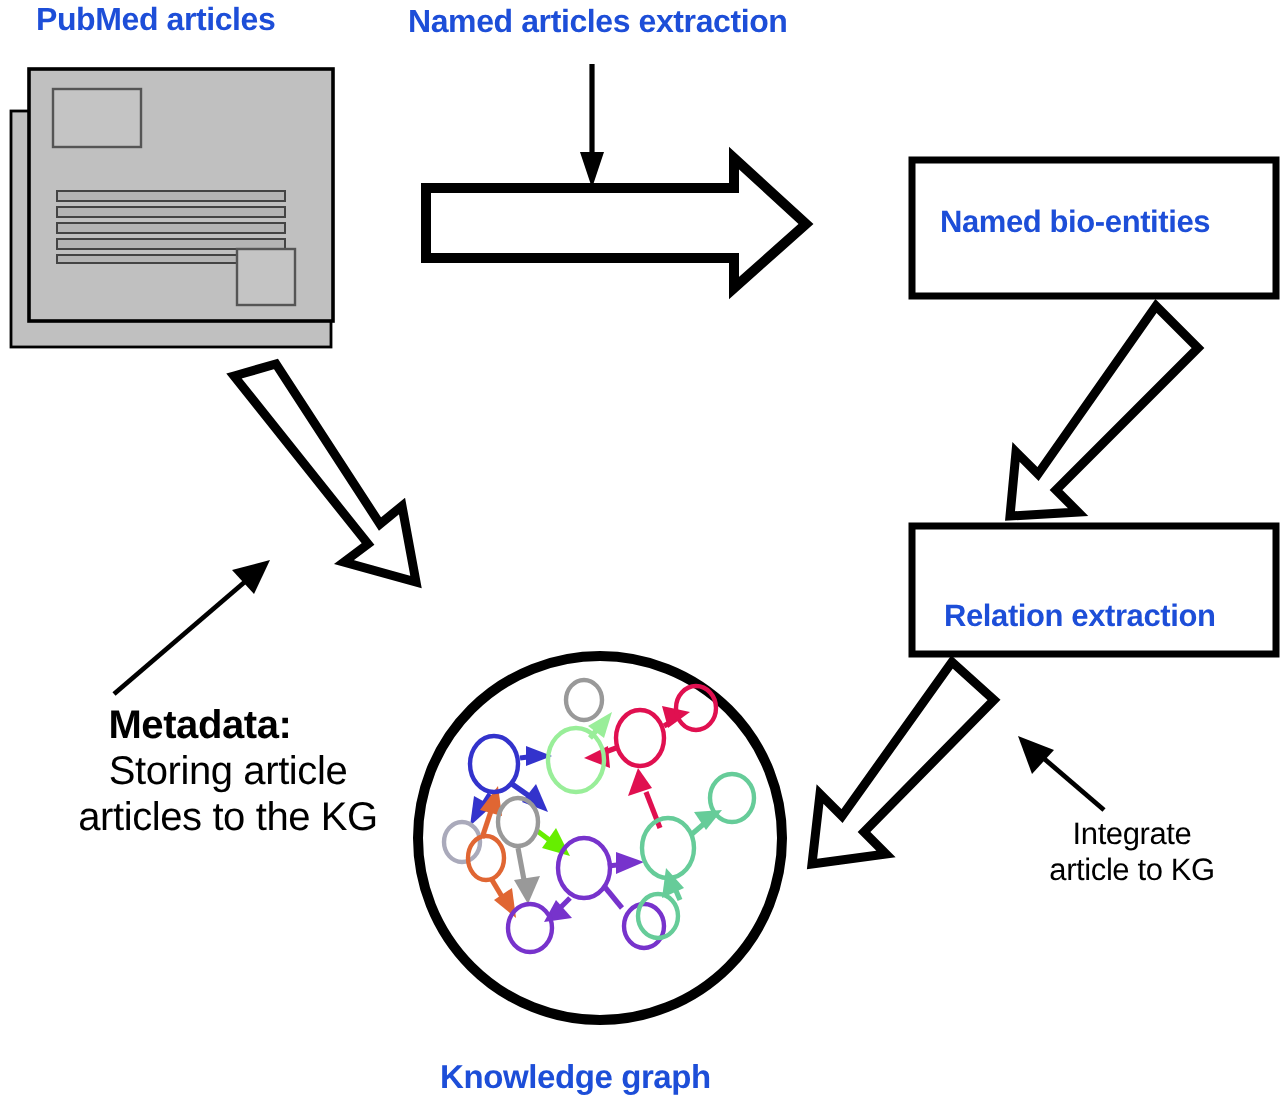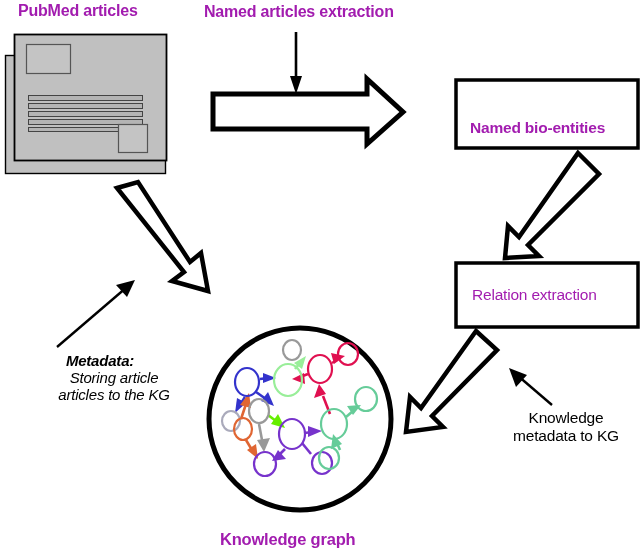--- a/index.html
+++ b/index.html
@@ -20,21 +20,21 @@
   }
   #figure svg.layer {
     position: absolute;
     left: 0;
     top: 0;
     width: 640px;
     height: 548px;
   }
   .lbl {
     position: absolute;
-    color: #a21caf;
+    color: #1d4ed8;
     line-height: 1.12;
     white-space: pre;
   }
   #label-pubmed-articles {
     left: 18px;
     top: 2px;
     font-size: 16px;
     font-weight: bold;
     letter-spacing: -0.2px;
   }
@@ -44,44 +44,42 @@
     font-size: 16px;
     font-weight: bold;
     letter-spacing: -0.2px;
   }
   #label-named-bio-entities {
     left: 470px;
     top: 103px;
     font-size: 15.5px;
     font-weight: bold;
     letter-spacing: -0.2px;
-    margin-top: 16px;
   }
   #label-relation-extraction {
     left: 472px;
-    top: 286px;
+    top: 300px;
     font-size: 15.5px;
-    font-weight: normal;
+    font-weight: bold;
     letter-spacing: -0.2px;
   }
   #label-knowledge-graph {
     left: 220px;
     top: 530px;
     font-size: 16.5px;
     font-weight: bold;
     letter-spacing: -0.2px;
   }
   #metadata-block {
     position: absolute;
     left: 0px;
     top: 352px;
     width: 200px;
     text-align: center;
-    font-size: 15px;
-    font-style: italic;
+    font-size: 20px;
   }
   #metadata-block .md-head {
     font-weight: bold;
     letter-spacing: -0.2px;
   }
   #metadata-block .md-line {
     font-weight: normal;
     letter-spacing: -0.2px;
     margin-left: 28px;
   }
@@ -234,17 +232,17 @@
 
   <div class="lbl" id="label-knowledge-graph">Knowledge graph</div>
 
   <div id="metadata-block">
     <div class="md-head">Metadata:</div>
     <div class="md-line">Storing article</div>
     <div class="md-line">articles to the KG</div>
   </div>
 
   <div id="integrate-block">
-    <div>Knowledge</div>
-    <div>metadata to KG</div>
+    <div>Integrate</div>
+    <div>article to KG</div>
   </div>
 
 </div>
 
 </body></html>

